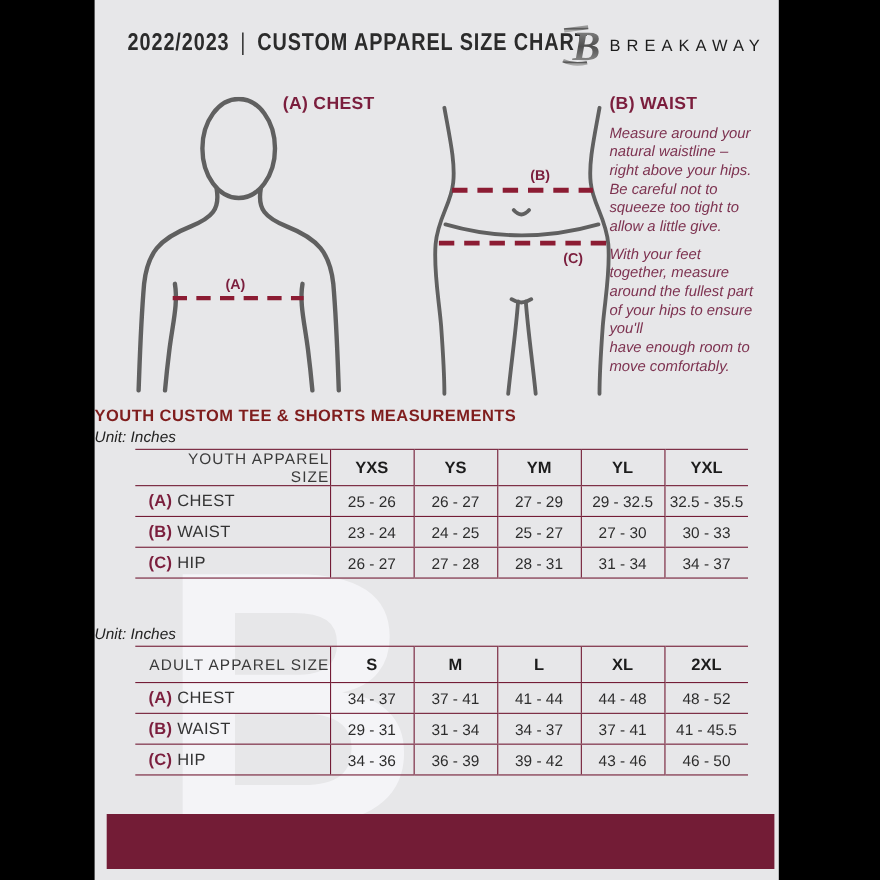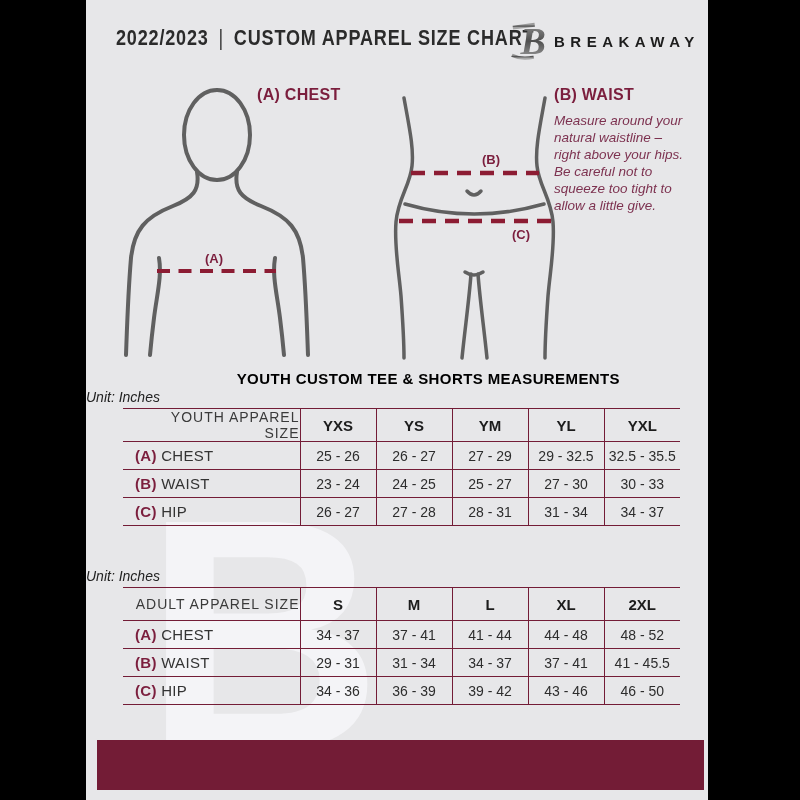--- a/index.html
+++ b/index.html
@@ -13,35 +13,35 @@
   .page{position:absolute;left:86px;top:0;width:622px;height:800px;
     background:var(--page-bg);overflow:hidden;}
   .abs{position:absolute;}
 
   
   .header-title{left:30px;top:25px;white-space:nowrap;display:inline-block;
     transform:scaleX(.82);transform-origin:left center;color:var(--text-dark);
     font-weight:bold;font-size:22px;letter-spacing:1px;z-index:1;}
   .header-title .sep{font-weight:400;margin:0 12px;color:#3a3a3a;}
   .logo{left:424px;top:17px;z-index:1;}
-  .brand{left:468px;top:33px;font-size:15px;font-weight:bold;
+  .brand{left:468px;top:33px;font-size:15px;font-weight:normal;
     letter-spacing:5.5px;color:#1d1d1d;z-index:1;}
 
   
   .fig{z-index:1;}
   .instr{z-index:1;}
   .instr h3{font-size:16px;font-weight:bold;color:var(--maroon-text);
     letter-spacing:.3px;}
   .instr p{margin-top:8px;font-size:13.5px;font-style:italic;line-height:17px;
     color:var(--maroon-body-text);white-space:pre-line;}
   .instr h3.second{margin-top:16px;}
 
   
-  .section-title{left:0;width:534px;text-align:right;font-size:15px;
-    font-weight:bold;color:#000000;letter-spacing:.4px;z-index:1;}
+  .section-title{left:0;width:534px;text-align:left;font-size:15px;
+    font-weight:bold;color:#7f1d1d;letter-spacing:.4px;z-index:1;}
   .unit-line{left:0;width:704px;text-align:left;font-size:14px;
     font-style:italic;color:#222;z-index:1;}
 
   
   table.size-table{left:37px;width:557px;border-collapse:collapse;
     table-layout:fixed;z-index:1;position:absolute;}
   table.size-table col.c0{width:177px;}
   table.size-table col.cn{width:76px;}
   table.size-table thead tr{height:33px;}
   table.size-table tbody tr{height:28px;}
@@ -124,20 +124,27 @@
   </svg>
 
   <div class="abs instr" style="left:468px;top:86px;width:155px;">
     <h3>(B) WAIST</h3>
     <p>Measure around your
 natural waistline –
 right above your hips.
 Be careful not to
 squeeze too tight to
 allow a little give.</p>
+    <p>With your feet
+together, measure
+around the fullest part
+of your hips to ensure
+you'll
+have enough room to
+move comfortably.</p>
   </div>
 
   <div class="abs section-title" style="top:370px;">YOUTH CUSTOM TEE &amp; SHORTS MEASUREMENTS</div>
   <div class="abs unit-line" style="top:389px;">Unit: Inches</div>
   <table class="size-table" style="top:408px;">
     <colgroup>
         <col class="c0">
         <col class="cn">
         <col class="cn">
         <col class="cn">

